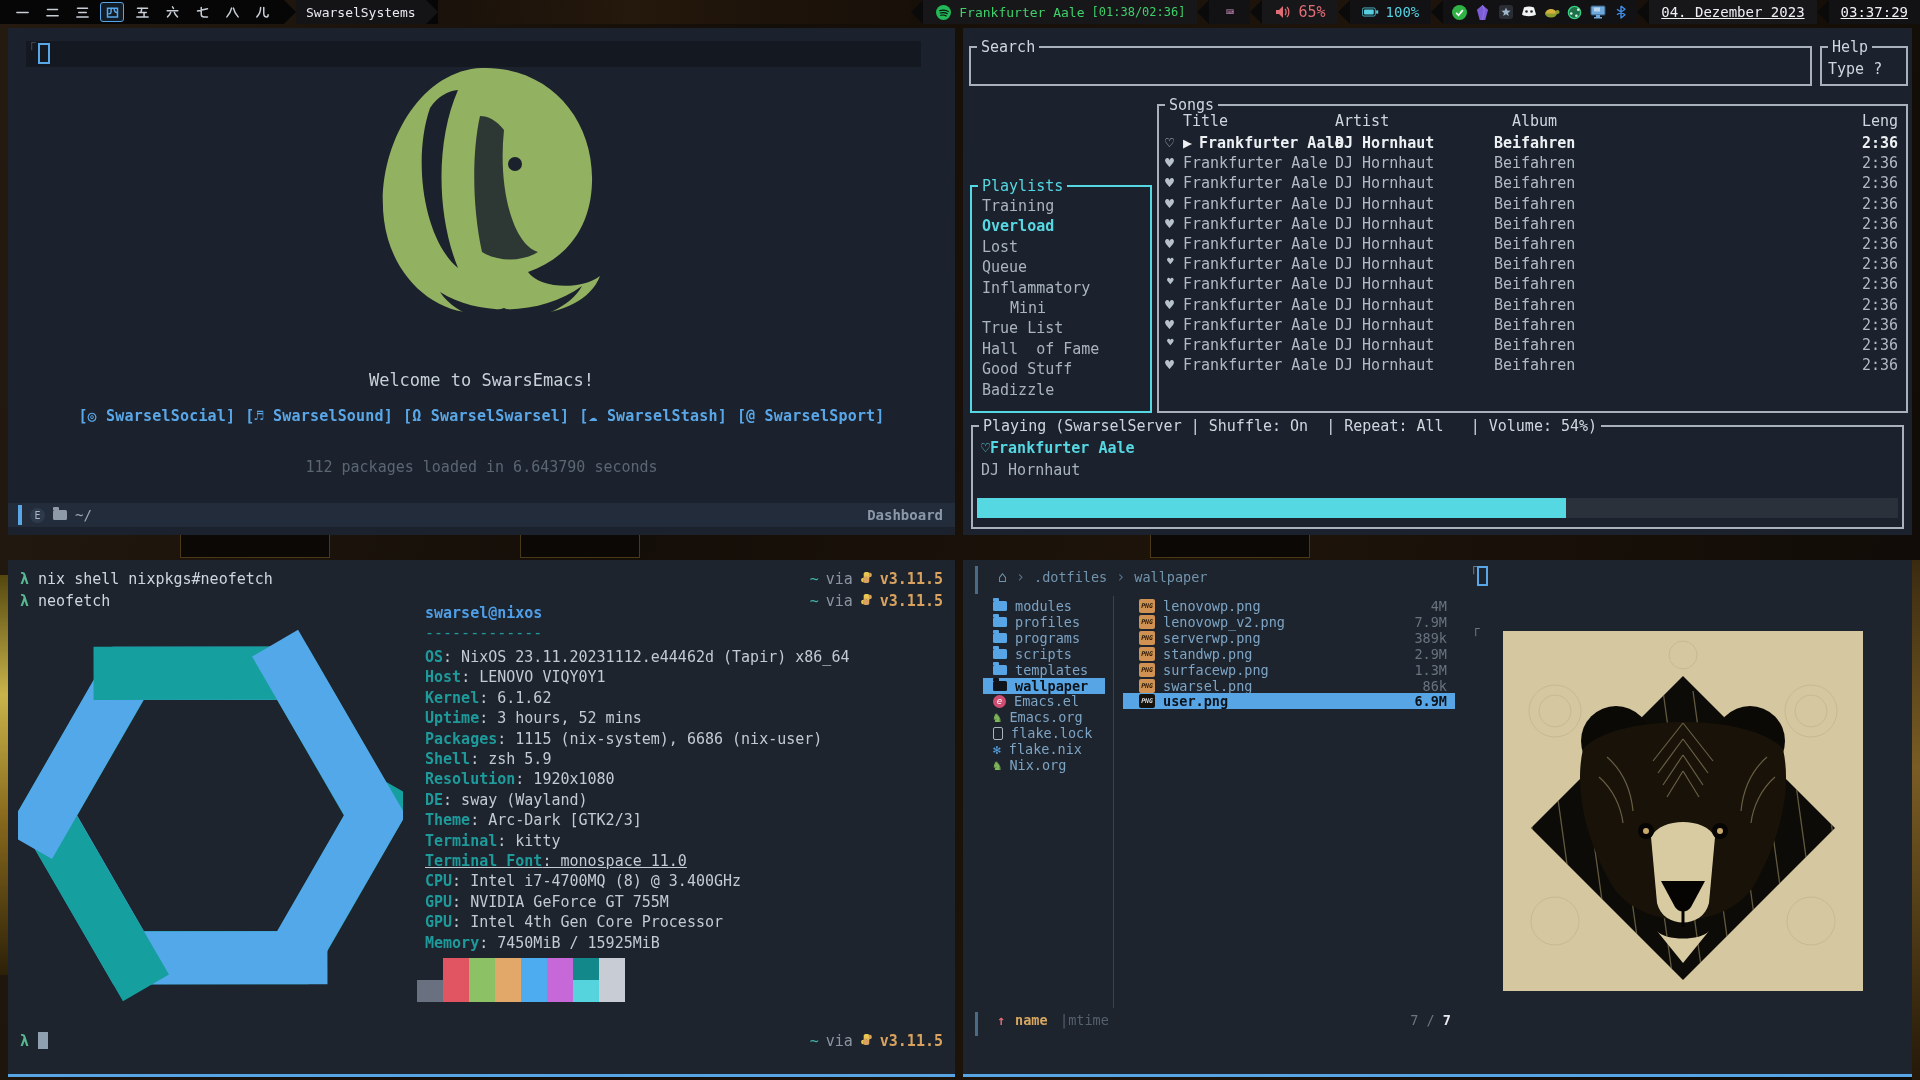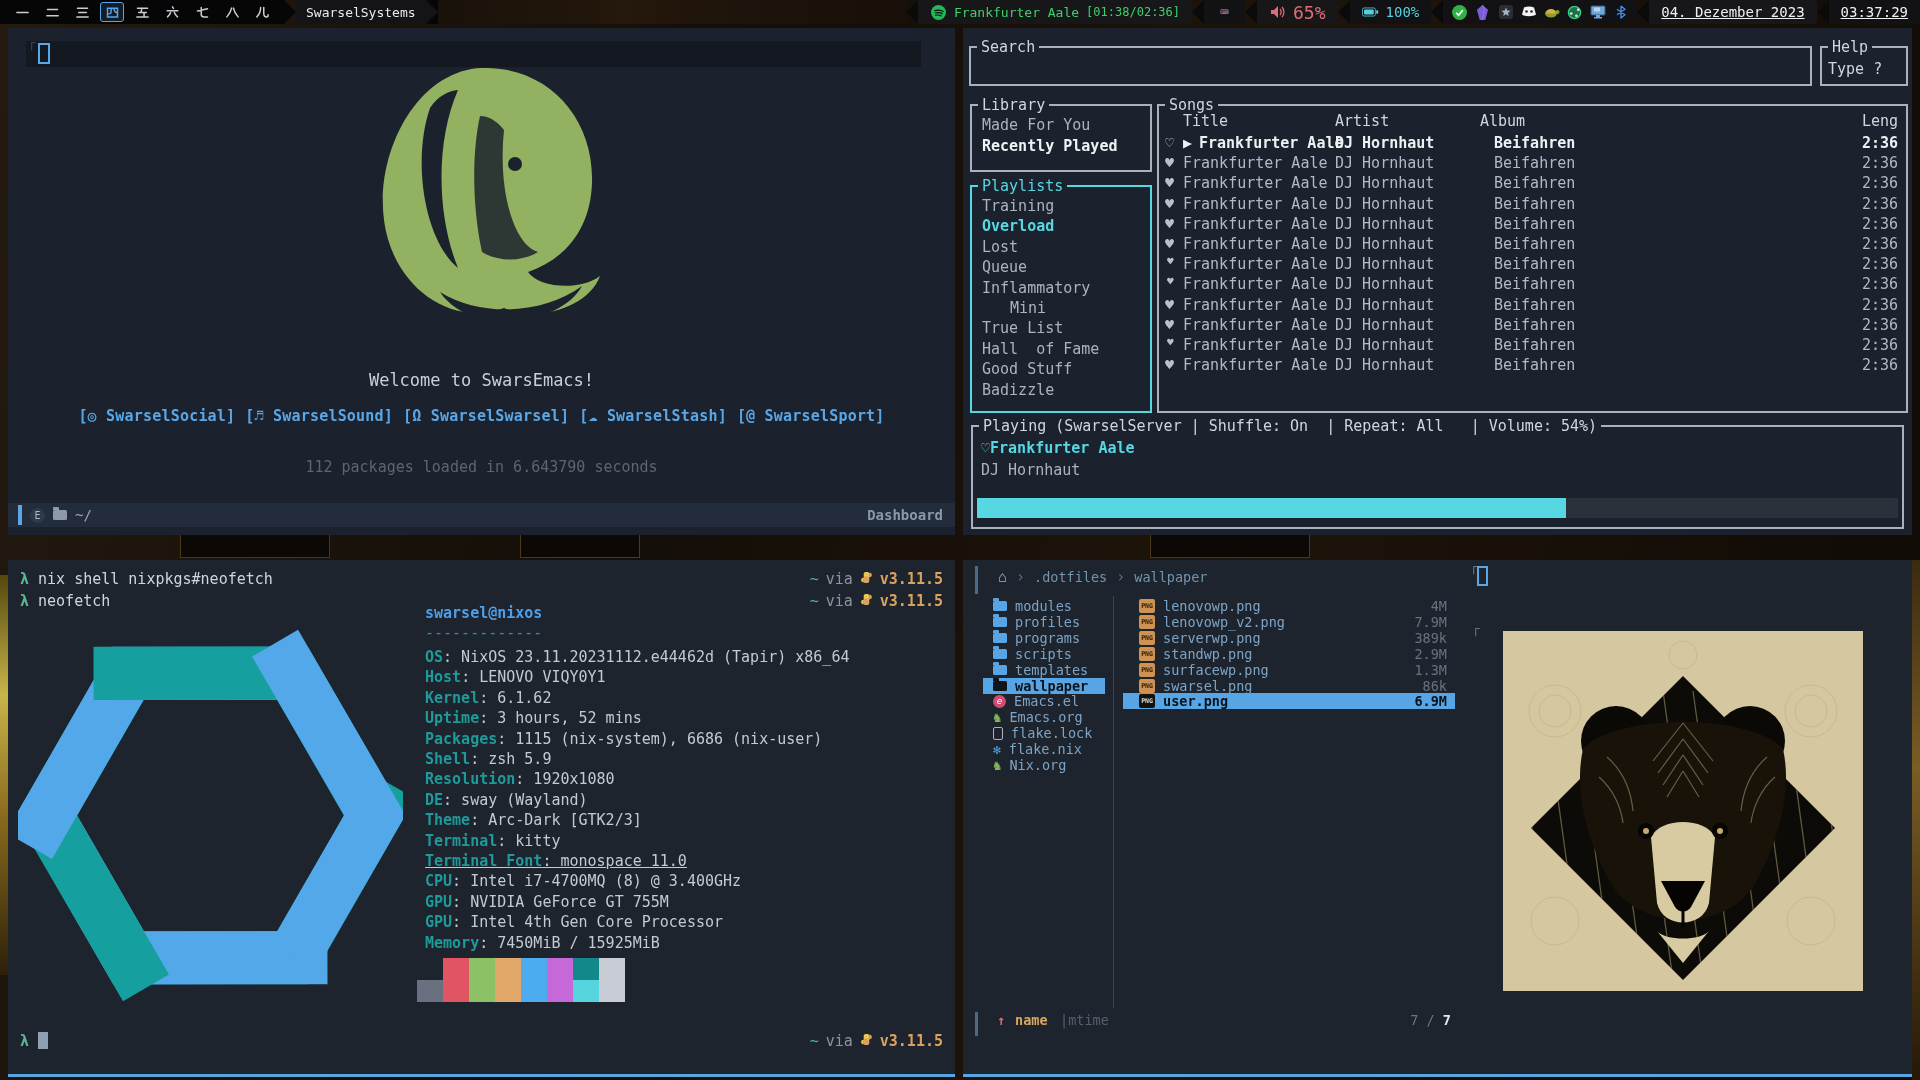--- a/index.html
+++ b/index.html
@@ -22,21 +22,21 @@
   .ws.active { color:#58a6e8; border:1px solid #58a6e8; background:rgba(88,166,232,.14); }
   .pl-arrow-r { width:0; height:0; border-top:12px solid transparent; border-bottom:12px solid transparent; border-left:12px solid #060607; }
   #title-seg { background:#141417; color:#e8eaee; padding-right:18px; }
   .pl-arrow-r2 { width:0; height:0; border-top:12px solid transparent; border-bottom:12px solid transparent; border-left:12px solid #141417; }
   #topbar-mid { flex:1; background:linear-gradient(90deg,rgba(20,13,7,.2),rgba(48,30,14,.55) 40%,rgba(25,16,9,.6)); }
   .notch { width:0; height:0; border-top:12px solid transparent; border-bottom:12px solid transparent; border-right:12px solid #0a0a0b; }
   .mod { background:#17171a; display:flex; align-items:center; gap:7px; padding:0 12px; height:24px; }
   .mod.alt { background:#121215; }
   #music-mod span.trk { color:#3fd06a; }
   #music-mod span.tm { color:#3fd06a; font-size:12px; }
-  #vol-mod span { color:#e06c75; font-size:18px; }
+  #vol-mod span { color:#e06c75; font-size:15px; }
   #bat-mod span { color:#56d0e0; font-size:14px; }
   #tray { display:flex; align-items:center; gap:6px; padding:0 8px; background:#121215; }
   .tray-ic { display:inline-flex; align-items:center; justify-content:center; width:17px; height:17px; }
   #date-mod, #time-mod { color:#eef0f3; font-size:14px;text-decoration:underline; }
 
   
   .win { position:absolute; z-index:2; }
   .corner { position:absolute; color:#6b7683; font-size:13px; line-height:1; }
   .minicursor { position:absolute; border:2px solid #5aa7e8; width:12px; height:21px; }
 
@@ -109,21 +109,21 @@
   #fm-breadcrumb .sep { color:#567287; font-size:15px; }
   .vline { position:absolute; width:3px; background:#4a6a85; }
   #fm-divider { position:absolute; left:150px; top:36px; width:1px; height:412px; background:#39434f; }
   .fm-row { position:absolute; height:16px; display:flex; align-items:center; gap:8px; color:#7da4c4; cursor:pointer; white-space:pre; }
   .fm-row.selected { background:#57a5e5; color:#0c1218; font-weight:bold; }
   .fm-size { position:absolute; right:0; color:#68737f; }
   .fm-row.selected .fm-size { color:#0c1218; font-weight:bold; }
   .fi-folder { display:inline-block; width:14px; height:10px; background:#57a5e5; border-radius:1.5px; position:relative; flex:none; }
   .fi-folder::before { content:""; position:absolute; top:-3px; left:0; width:6px; height:3px; background:inherit; border-radius:1px 1px 0 0; }
   .fi-folder.dark { background:#10151c; }
-  .fi-png { display:inline-flex; width:16px; height:14px; background:#cf9252; border-radius:2px; color:#2a1a08; font-size:6.5px; font-weight:bold; align-items:center; justify-content:center; flex:none; }
+  .fi-png { display:inline-flex; width:16px; height:14px; background:#cf9252; border-radius:2px; color:#2a1a08; font-size:6.5px; font-weight:bold; align-items:center; justify-content:center; flex:none;font-style:italic; }
   .fi-png.dark { background:#15120c; color:#d8dde2; }
   .fi-emacs { display:inline-flex; width:13px; height:13px; border-radius:50%; background:#cf4d72; color:#fff; font-size:9px; align-items:center; justify-content:center; font-style:italic; flex:none; }
   .fi-org { color:#7fb85a; font-size:14px; line-height:1; flex:none; }
   .fi-file { display:inline-block; width:10px; height:13px; border:1.4px solid #aab4bf; border-radius:2px; flex:none; }
   .fi-nix { color:#57a5e5; font-size:13px; line-height:1; flex:none; }
   #fm-status { position:absolute; left:0; top:452px; width:500px; height:26px; }
   #fm-status .arrow { position:absolute; left:34px; color:#e06c75; font-weight:bold; }
   #fm-status .sort1 { position:absolute; left:52px; color:#d8a860; font-weight:bold; }
   #fm-status .sort2 { position:absolute; left:97px; color:#55606d; }
   #fm-pos { position:absolute; left:400px; width:88px; text-align:right; }
@@ -318,48 +318,41 @@
 
 <div class="win" id="music">
   <div class="tui-box" style="left:6px;top:18px;width:843px;height:40px">
     <span class="tui-label">Search</span>
     <input id="search-input" value="" style="">
   </div>
   <div class="tui-box" style="left:857px;top:18px;width:88px;height:40px">
     <span class="tui-label">Help</span>
     <span id="help-text">Type ?</span>
   </div>
-  <div class="tui-box" style="left:7px;top:76px;width:182px;height:68px">
-    <span class="tui-label">Library</span>
-    <div id="library-items">
-        <div class="list-item" style="top: 10px;">Made For You</div>
-        <div class="list-item sel-white" style="top: 30.5px;">Recently Played</div>
-      </div>
-  </div>
   <div class="tui-box cyan" style="left:7px;top:157px;width:182px;height:228px">
     <span class="tui-label">Playlists</span>
     <div id="playlist-items">
         <div class="list-item" style="top: 10px;">Training</div>
         <div class="list-item sel-cyan" style="top: 30.4px;">Overload</div>
         <div class="list-item" style="top: 50.8px;">Lost</div>
         <div class="list-item" style="top: 71.2px;">Queue</div>
         <div class="list-item" style="top: 91.6px;">Inflammatory</div>
         <div class="list-item" style="top: 112px; padding-left: 28px;">Mini</div>
         <div class="list-item" style="top: 132.4px;">True List</div>
         <div class="list-item" style="top: 152.8px;">Hall  of Fame</div>
         <div class="list-item" style="top: 173.2px;">Good Stuff</div>
         <div class="list-item" style="top: 193.6px;">Badizzle</div>
       </div>
   </div>
   <div class="tui-box" style="left:194px;top:76px;width:751px;height:309px">
     <span class="tui-label">Songs</span>
     <div class="songs-hdr" id="songs-hdr" style="position:absolute;left:0;right:0;top:6px;height:20px;color:#cfd6de">
         <span style="left:24px">Title</span>
         <span style="left:176px">Artist</span>
-        <span style="left:321px">Album</span>
+        <span style="left:353px">Album</span>
         <span style="right:8px">Leng</span>
       </div>
     <div id="songs-rows">
         <div class="song-row bold" style="top: 28px;">
           <span class="song-heart">♡</span>
           <span class="song-play">▶</span>
           <span class="song-title shift">Frankfurter Aale</span>
           <span class="song-artist">DJ Hornhaut</span>
           <span class="song-album">Beifahren</span>
           <span class="song-len">2:36</span>

